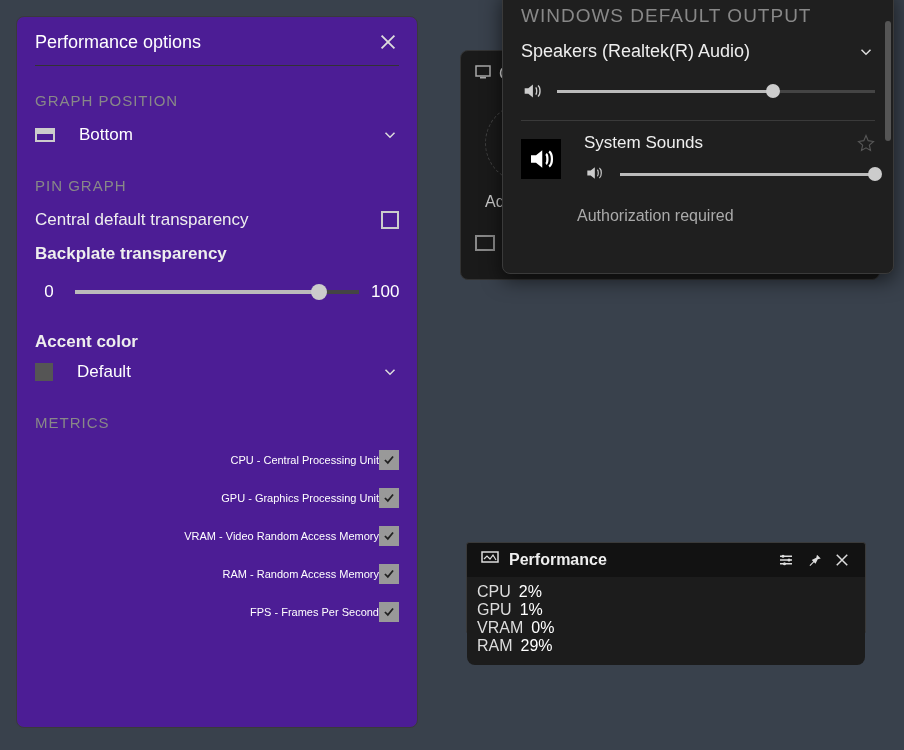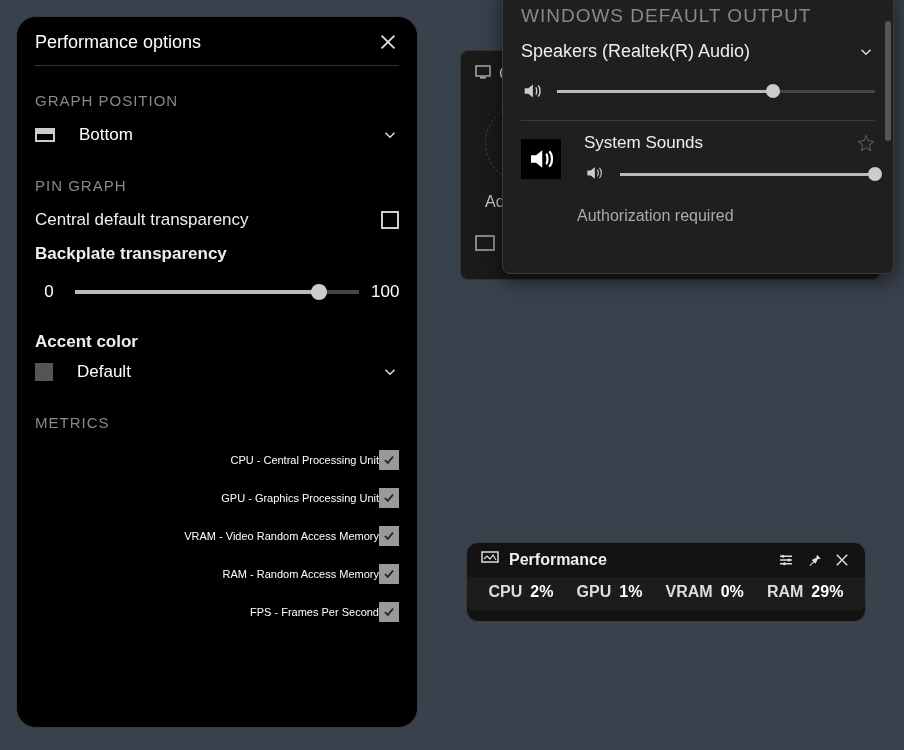--- a/index.html
+++ b/index.html
@@ -1,21 +1,21 @@
 <!DOCTYPE html>
 <html><head>
 <meta charset="utf-8">
 <style>
   * { box-sizing: border-box; margin: 0; padding: 0; font-family: "Segoe UI", Arial, sans-serif; }
   body { background: #39414c; width: 904px; height: 750px; position: relative; overflow: hidden; }
 
   
   .perf-options {
     position: absolute; left: 16px; top: 16px; width: 402px; height: 712px;
-    background: #000000; border: 1px solid #3a3a3a; border-radius: 20px; color: #fff;
+    background: #4c1d95; border: 1px solid #3a3a3a; border-radius: 8px; color: #fff;
     padding: 14px 18px;
   }
   .po-header { display: flex; justify-content: space-between; align-items: center; padding-bottom: 12px; border-bottom: 1px solid #333; }
   .po-title { font-size: 18px; font-weight: 400; }
   .close-x { width: 22px; height: 22px; cursor: pointer; }
 
   .po-section-label { color: #888; font-size: 15px; letter-spacing: 1px; margin-top: 26px; margin-bottom: 10px; }
 
   .po-row { display: flex; justify-content: space-between; align-items: center; padding: 6px 0; }
   .po-row .left { display: flex; align-items: center; gap: 24px; font-size: 17px; }
@@ -63,27 +63,27 @@
 
   
   .bg-widget { position: absolute; left: 460px; top: 50px; width: 420px; height: 230px; background: #1a1a1a; border-radius: 8px; color: #ddd; padding: 14px; border: 1px solid #333;}
   .bg-widget .t { display:flex; align-items:center; gap:8px; font-size:16px;}
   .bg-widget .circ { width:80px; height:80px; border-radius:50%; border:1px dashed #444; margin:20px 0 10px 10px;}
   .bg-widget .add { color:#ccc; font-size:16px; margin-left:10px;}
   .bg-widget .bicon { width:20px; height:16px; border:2px solid #888; margin-top:24px;}
 
   
   .perf-widget {
-    position: absolute; left: 466px; top: 542px; width: 400px; height: 80px;
-    background: #121212; border: 1px solid #3a3a3a; border-radius: 12px; color: #eee;
+    position: absolute; left: 466px; top: 542px; width: 400px; height: 92px;
+    background: #121212; border: 1px solid #3a3a3a; border-radius: 3px; color: #eee;
   }
   .pw-header { display: flex; align-items: center; padding: 8px 14px; gap: 10px; }
   .pw-header .title { flex: 1; font-size: 16px; font-weight: 600; }
   .pw-icon { width: 18px; height: 18px; cursor: pointer; }
-  .pw-stats { display: flex; justify-content: space-around; padding: 6px 10px 10px; font-size: 16px; font-weight: 700; background: #1c1c1c; border-radius: 0 0 8px 8px;}
+  .pw-stats { display: flex; justify-content: space-around; padding: 6px 10px 10px; font-size: 16px; font-weight: 400; background: #1c1c1c; border-radius: 0 0 8px 8px; flex-direction: column;}
   .pw-stat { display: flex; gap: 8px; align-items: baseline; }
   .pw-stat .lbl { color: #ddd; }
   .pw-stat .val { color: #fff; }
 </style>
 </head>
 <body>
 
 <div class="bg-widget">
   <div class="t">
     <span>

